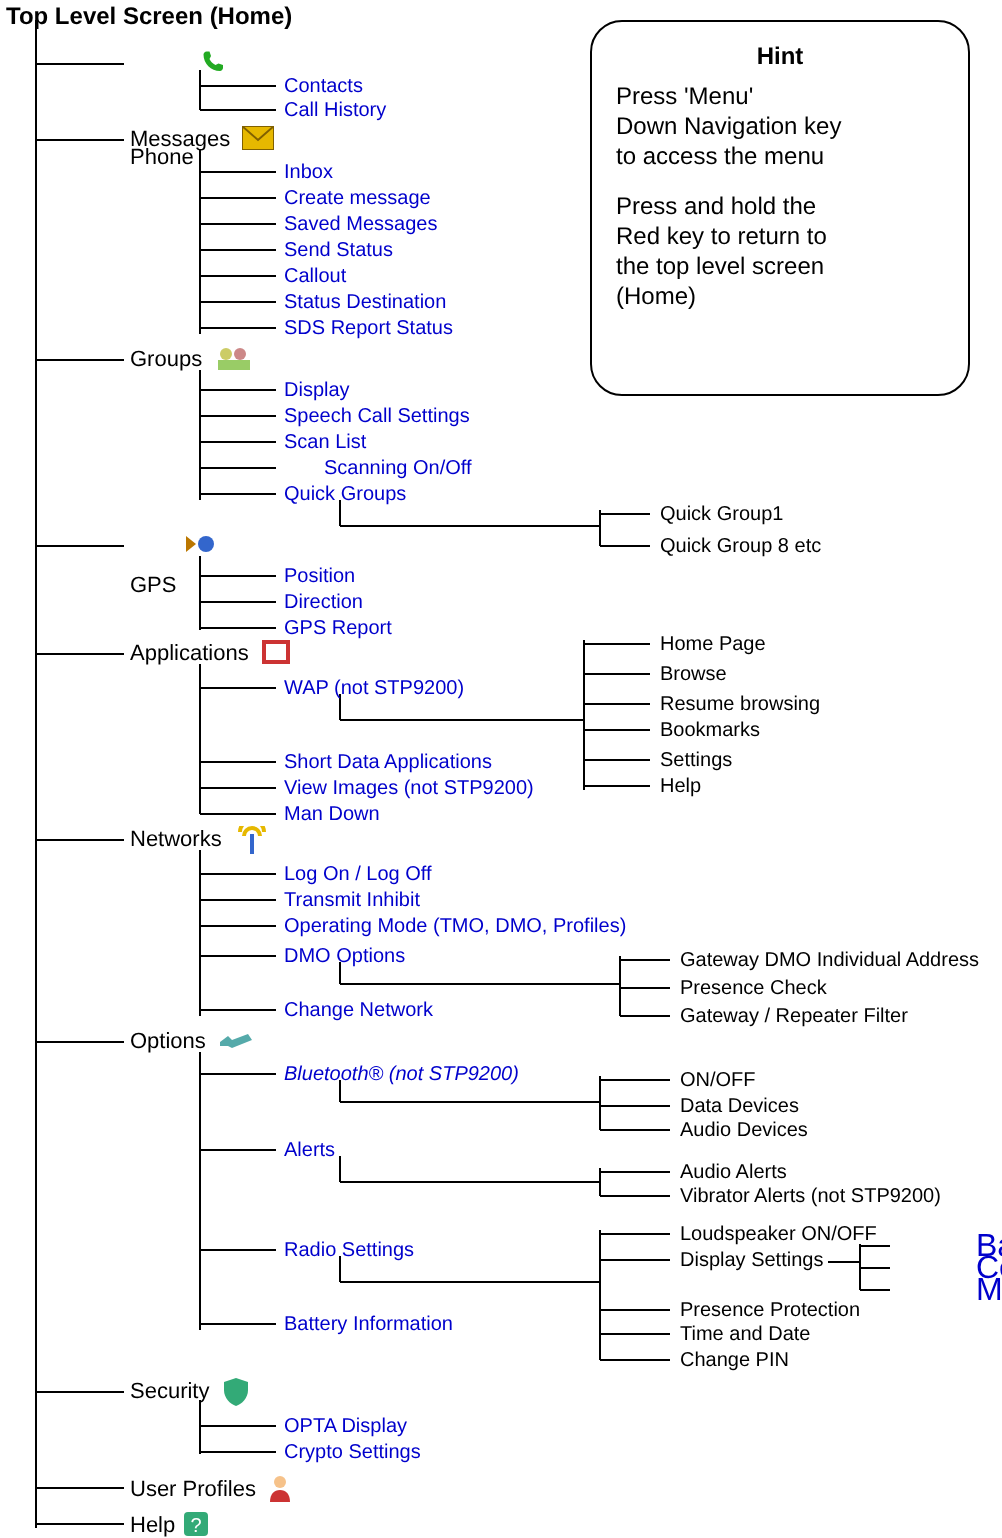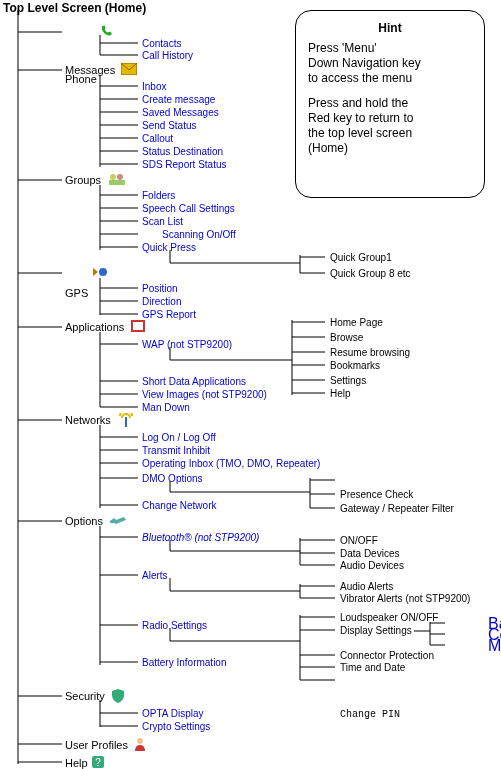--- a/index.html
+++ b/index.html
@@ -234,25 +234,25 @@
 <div class="lbl link" style="left:142px;top:50px;">Call History</div>
 
 <div class="lbl link" style="left:142px;top:81px;">Inbox</div>
 <div class="lbl link" style="left:142px;top:94px;">Create message</div>
 <div class="lbl link" style="left:142px;top:107px;">Saved Messages</div>
 <div class="lbl link" style="left:142px;top:120px;">Send Status</div>
 <div class="lbl link" style="left:142px;top:133px;">Callout</div>
 <div class="lbl link" style="left:142px;top:146px;">Status Destination</div>
 <div class="lbl link" style="left:142px;top:159px;">SDS Report Status</div>
 
-<div class="lbl link" style="left:142px;top:190px;">Folders</div>
+<div class="lbl link" style="left:142px;top:190px;">Display</div>
 <div class="lbl link" style="left:142px;top:203px;">Speech Call Settings</div>
 <div class="lbl link" style="left:142px;top:216px;">Scan List</div>
 <div class="lbl link" style="left:142px;top:229px;margin-left:20px;">Scanning On/Off</div>
-<div class="lbl link" style="left:142px;top:242px;">Quick Press</div>
+<div class="lbl link" style="left:142px;top:242px;">Quick Groups</div>
 <div class="lbl leaf" style="left:330px;top:252px;">Quick Group1</div>
 <div class="lbl leaf" style="left:330px;top:268px;">Quick Group 8 etc</div>
 
 <div class="lbl link" style="left:142px;top:283px;">Position</div>
 <div class="lbl link" style="left:142px;top:296px;">Direction</div>
 <div class="lbl link" style="left:142px;top:309px;">GPS Report</div>
 
 <div class="lbl link" style="left:142px;top:339px;">WAP (not STP9200)</div>
 <div class="lbl link" style="left:142px;top:376px;text-align:center;">Short Data Applications</div>
 <div class="lbl link" style="left:142px;top:389px;">View Images (not STP9200)</div>
@@ -260,44 +260,45 @@
 
 <div class="lbl leaf" style="left:330px;top:317px;">Home Page</div>
 <div class="lbl leaf" style="left:330px;top:332px;">Browse</div>
 <div class="lbl leaf" style="left:330px;top:347px;">Resume browsing</div>
 <div class="lbl leaf" style="left:330px;top:360px;">Bookmarks</div>
 <div class="lbl leaf" style="left:330px;top:375px;">Settings</div>
 <div class="lbl leaf" style="left:330px;top:388px;">Help</div>
 
 <div class="lbl link" style="left:142px;top:432px;">Log On / Log Off</div>
 <div class="lbl link" style="left:142px;top:445px;">Transmit Inhibit</div>
-<div class="lbl link" style="left:142px;top:458px;">Operating Inbox (TMO, DMO, Repeater)</div>
+<div class="lbl link" style="left:142px;top:458px;">Operating Mode (TMO, DMO, Profiles)</div>
 <div class="lbl link" style="left:142px;top:473px;">DMO Options</div>
 <div class="lbl link" style="left:142px;top:500px;">Change Network</div>
 
+<div class="lbl leaf" style="left:340px;top:475px;">Gateway DMO Individual Address</div>
 <div class="lbl leaf" style="left:340px;top:489px;">Presence Check</div>
 <div class="lbl leaf" style="left:340px;top:503px;">Gateway / Repeater Filter</div>
 
 <div class="lbl link" style="font-style:italic;left:142px;top:532px;">Bluetooth® (not STP9200)</div>
 <div class="lbl link" style="left:142px;top:570px;">Alerts</div>
 <div class="lbl link" style="left:142px;top:620px;">Radio Settings</div>
 <div class="lbl link" style="left:142px;top:657px;">Battery Information</div>
 
 <div class="lbl leaf" style="left:340px;top:535px;">ON/OFF</div>
 <div class="lbl leaf" style="left:340px;top:548px;">Data Devices</div>
 <div class="lbl leaf" style="left:340px;top:560px;">Audio Devices</div>
 
 <div class="lbl leaf" style="left:340px;top:581px;">Audio Alerts</div>
 <div class="lbl leaf" style="left:340px;top:593px;">Vibrator Alerts (not STP9200)</div>
 
 <div class="lbl leaf" style="left:340px;top:612px;">Loudspeaker ON/OFF</div>
 <div class="lbl leaf" style="left:340px;top:625px;">Display Settings</div>
-<div class="lbl leaf" style="left:340px;top:650px;">Connector Protection</div>
+<div class="lbl leaf" style="left:340px;top:650px;">Presence Protection</div>
 <div class="lbl leaf" style="left:340px;top:662px;">Time and Date</div>
-<div class="lbl leaf" style="left:340px;top:709px;font-family:Liberation Mono, monospace;">Change PIN</div>
+<div class="lbl leaf" style="left:340px;top:675px;">Change PIN</div>
 
 <div class="lbl leaf-blue" style="left:448px;top:618px;">Backlight</div>
 <div class="lbl leaf-blue" style="left:448px;top:629px;">Contrast</div>
 <div class="lbl leaf-blue" style="left:448px;top:640px;">Menu Style</div>
 
 <div class="lbl link" style="left:142px;top:708px;">OPTA Display</div>
 <div class="lbl link" style="left:142px;top:721px;">Crypto Settings</div>
 
 </div>
 

